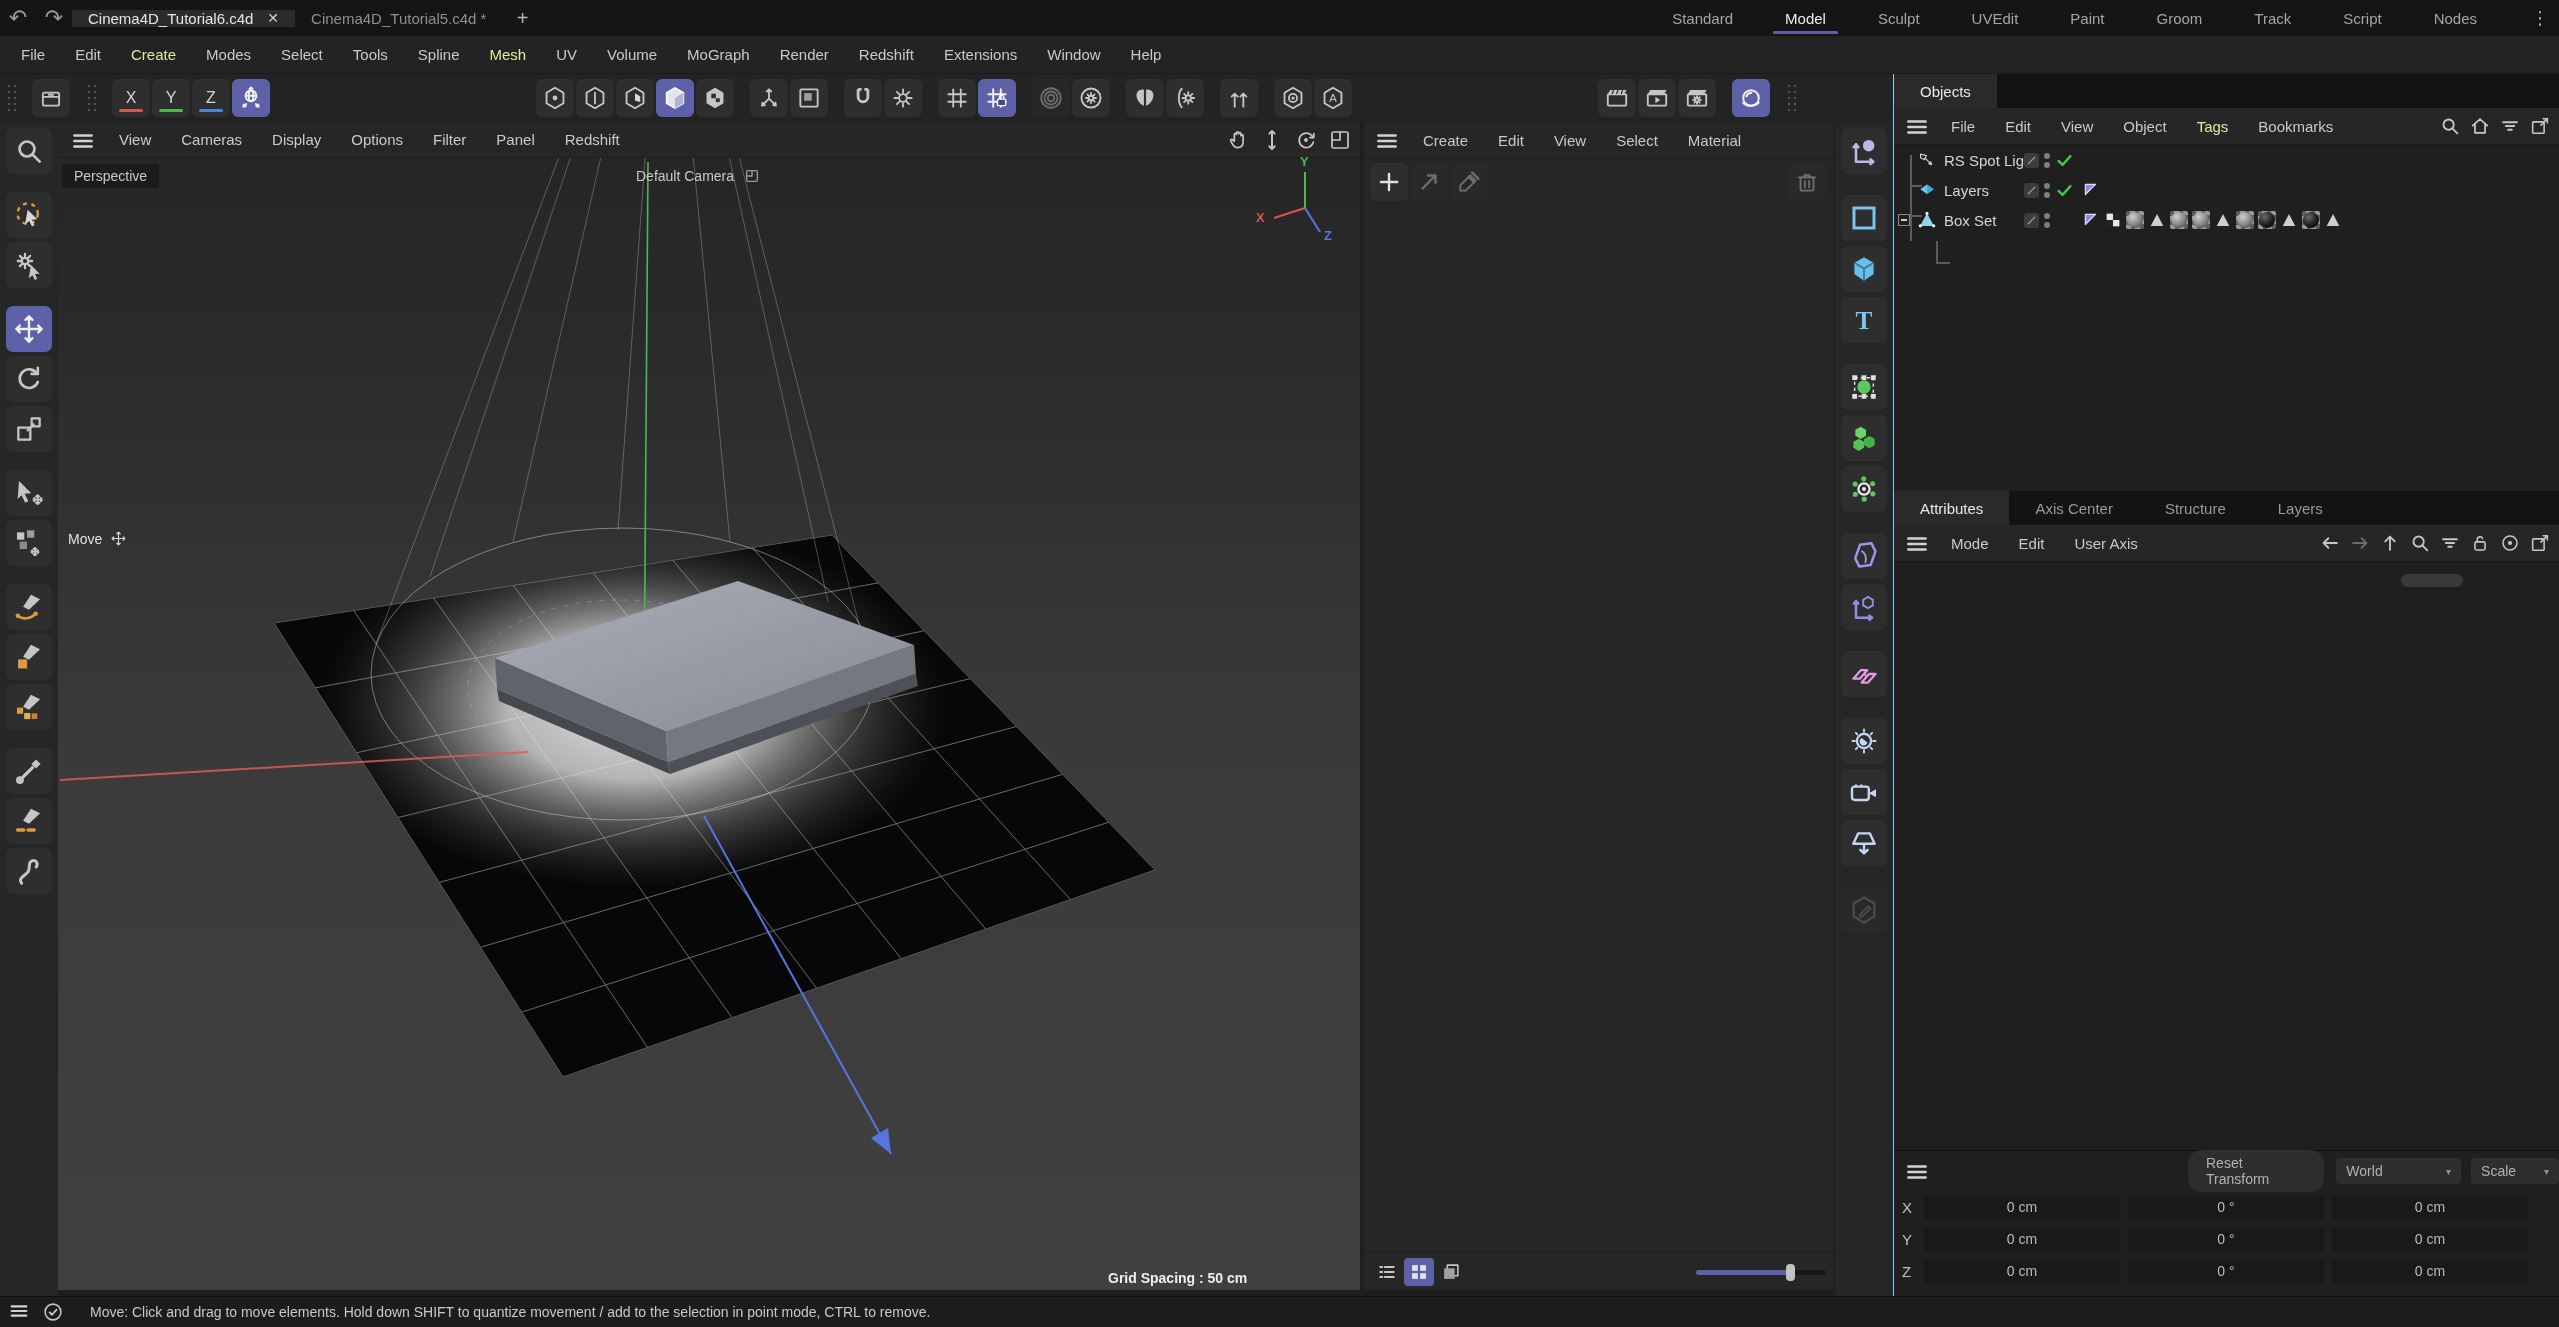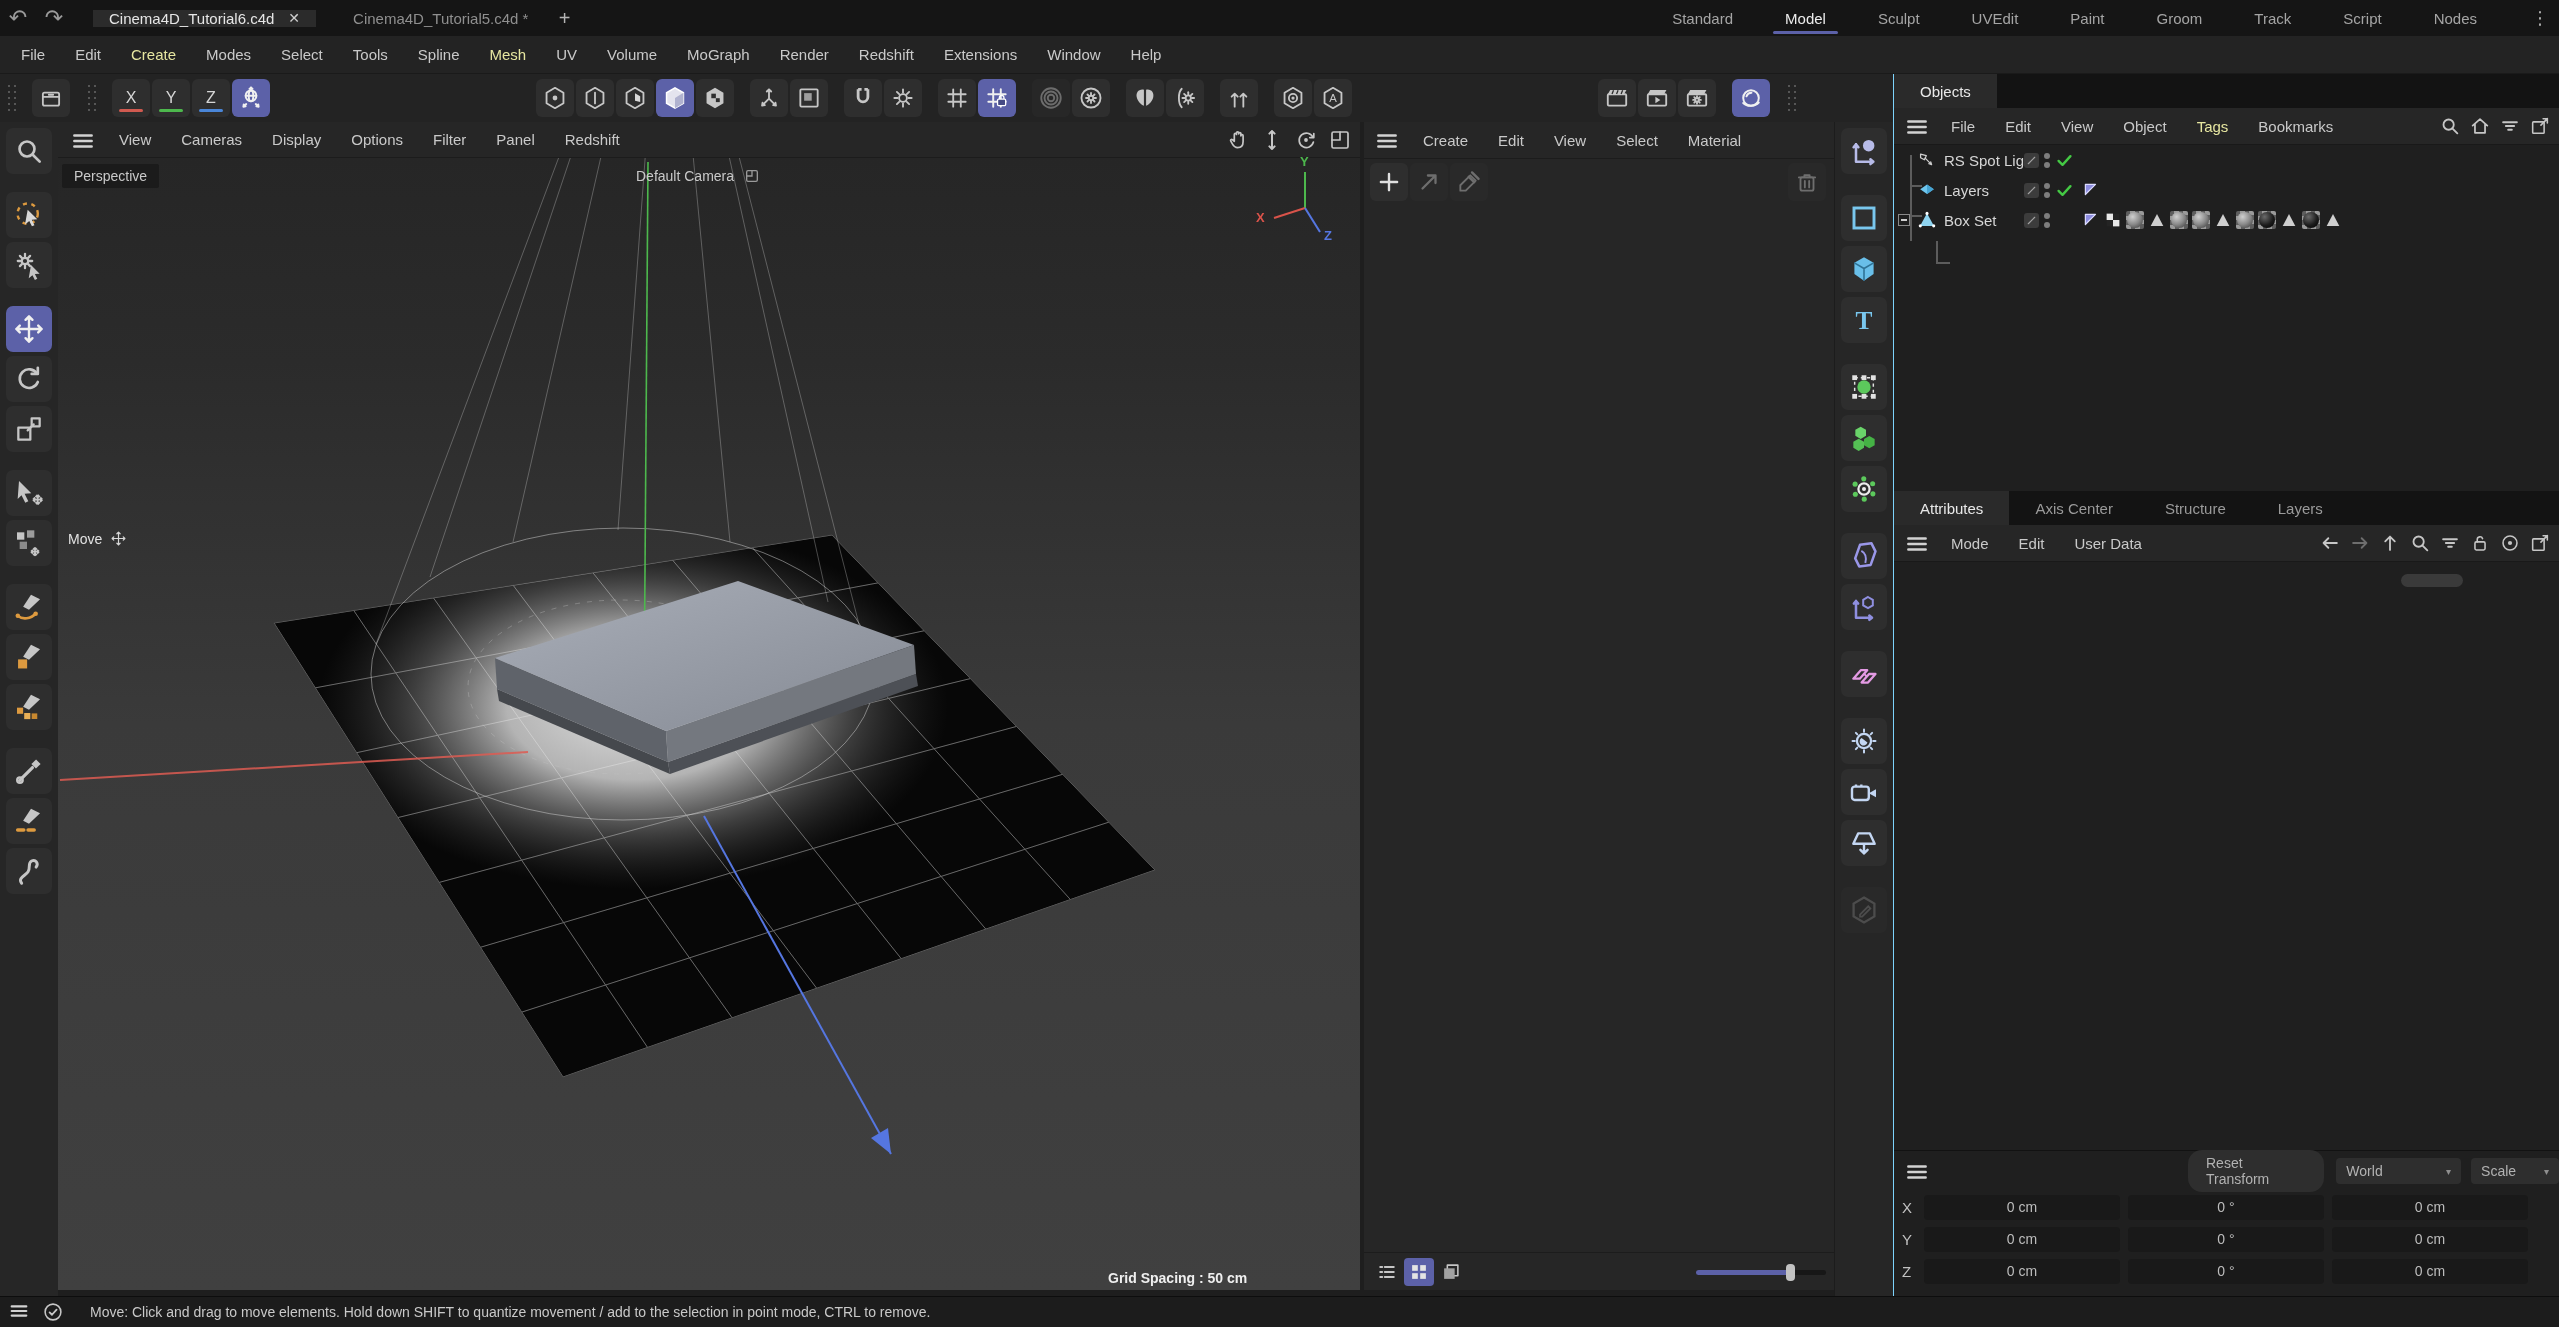--- a/index.html
+++ b/index.html
@@ -6,21 +6,21 @@
     -webkit-font-smoothing:antialiased;}
   #app{position:relative;width:2559px;height:1327px;overflow:hidden;background:#1e1e1e;color:#c8c8c8;font-size:15px;}
   .abs{position:absolute;}
   .row{display:flex;align-items:center;}
   svg{display:block;}
   .ic{width:26px;height:26px;}
   .dim{opacity:.45;}
   
   #titlebar{left:0;top:0;width:2559px;height:36px;background:#151515;display:flex;align-items:stretch;}
   .histbtn{width:36px;display:flex;align-items:center;justify-content:center;font-size:22px;color:#9a9a9a;cursor:pointer;}
-  .doctab{display:flex;align-items:center;gap:14px;padding:0 16px;font-size:15px;color:#8f8f8f;cursor:pointer;margin-left:21px;}
+  .doctab{display:flex;align-items:center;gap:14px;padding:0 16px;font-size:15px;color:#8f8f8f;cursor:pointer;}
   .doctab.active{background:#2b2b2b;color:#e6e6e6;}
   .closex{font-size:14px;color:#cfcfcf;}
   .newtab{width:40px;display:flex;align-items:center;justify-content:center;color:#b5b5b5;font-size:20px;cursor:pointer;}
   #layouts{margin-left:auto;display:flex;align-items:stretch;margin-right:18px;}
   .layout{position:relative;display:flex;align-items:center;padding:0 26px;color:#a5a5a5;cursor:pointer;}
   .layout.active{color:#ececec;}
   .layout.active::after{content:"";position:absolute;left:14px;right:14px;bottom:2px;height:3px;background:#5c61a8;border-radius:2px;}
   .kebab{display:flex;align-items:center;padding:0 10px;color:#b5b5b5;font-size:18px;letter-spacing:0;cursor:pointer;}
   
   #menubar{left:0;top:36px;width:2559px;height:38px;background:#232323;display:flex;align-items:center;padding-left:6px;box-sizing:border-box;border-bottom:1px solid #1a1a1a;}
@@ -1148,21 +1148,21 @@
       </div>
     <div class="pmenurow">
       <span class="burg">
           <svg viewBox="0 0 24 24" class="ic">
             <path d="M4 7h16M4 12h16M4 17h16" stroke="#d2d2d2" stroke-width="2.3" stroke-linecap="round"></path>
           </svg>
         </span>
       <div id="attrmenus" class="row">
           <span class="menu-item">Mode</span>
           <span class="menu-item">Edit</span>
-          <span class="menu-item">User Data</span>
+          <span class="menu-item">User Axis</span>
         </div>
       <div id="attricons" class="hdricons">
           <span>
             <svg viewBox="0 0 24 24" class="ic">
               <path d="M19.5 12H5M5 12l5.2-5.2M5 12l5.2 5.2" stroke="#c6c6c6" fill="none" stroke-width="2" stroke-linecap="round" stroke-linejoin="round"></path>
             </svg>
           </span>
           <span class="dim">
             <svg viewBox="0 0 24 24" class="ic">
               <path d="M4.5 12H19M19 12l-5.2-5.2M19 12l-5.2 5.2" stroke="#c6c6c6" fill="none" stroke-width="2" stroke-linecap="round" stroke-linejoin="round"></path>

